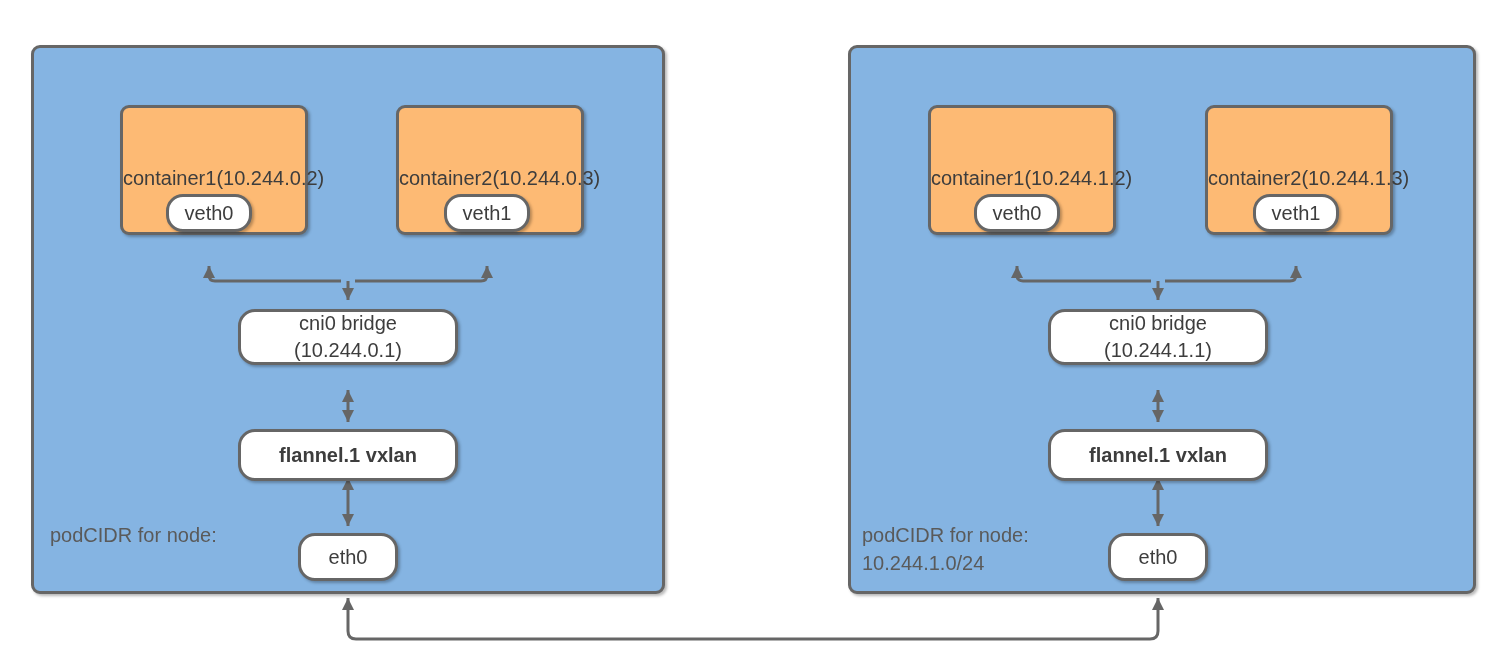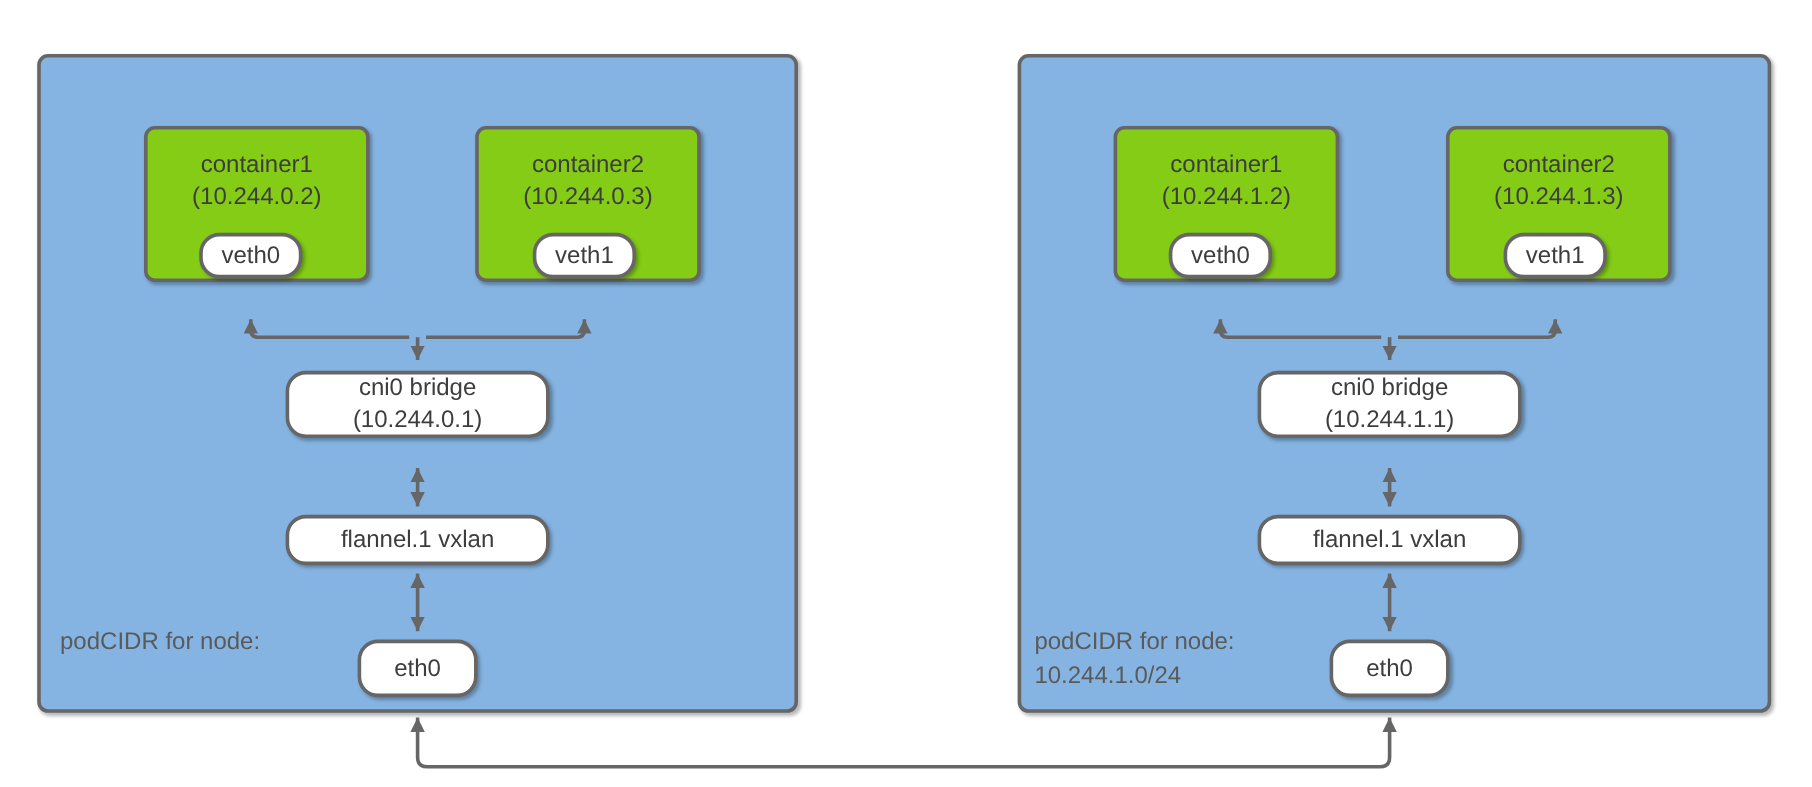--- a/index.html
+++ b/index.html
@@ -30,26 +30,26 @@
     position: absolute;
     box-sizing: border-box;
     background: #85b4e2;
     border: 3px solid #666666;
     border-radius: 9px;
     box-shadow: 2px 2px 3px rgba(0,0,0,0.28);
   }
   .container-box {
     position: absolute;
     box-sizing: border-box;
-    background: #84cc16;
+    background: #fdba74;
     border: 3px solid #666666;
     border-radius: 9px;
     box-shadow: 2px 2px 3px rgba(0,0,0,0.28);
     display: flex;
-    flex-direction: column;
+    flex-direction: row;
     align-items: center;
     padding-top: 16px;
   }
   .container-name,
   .container-ip {
     color: #3d3d3d;
     font-size: 20px;
     line-height: 27px;
     white-space: nowrap;
   }
@@ -74,21 +74,22 @@
     width: 86px;
     height: 38px;
     font-size: 20px;
   }
   .bridge-box {
     width: 220px;
     height: 56px;
   }
   .flannel-box {
     width: 220px;
-    height: 42px;
+    height: 52px;
+    font-weight: bold;
   }
   .eth-box {
     width: 100px;
     height: 48px;
     align-items: center;
   }
   .podcidr-label {
     position: absolute;
     color: #5a5a5a;
     font-size: 20px;

